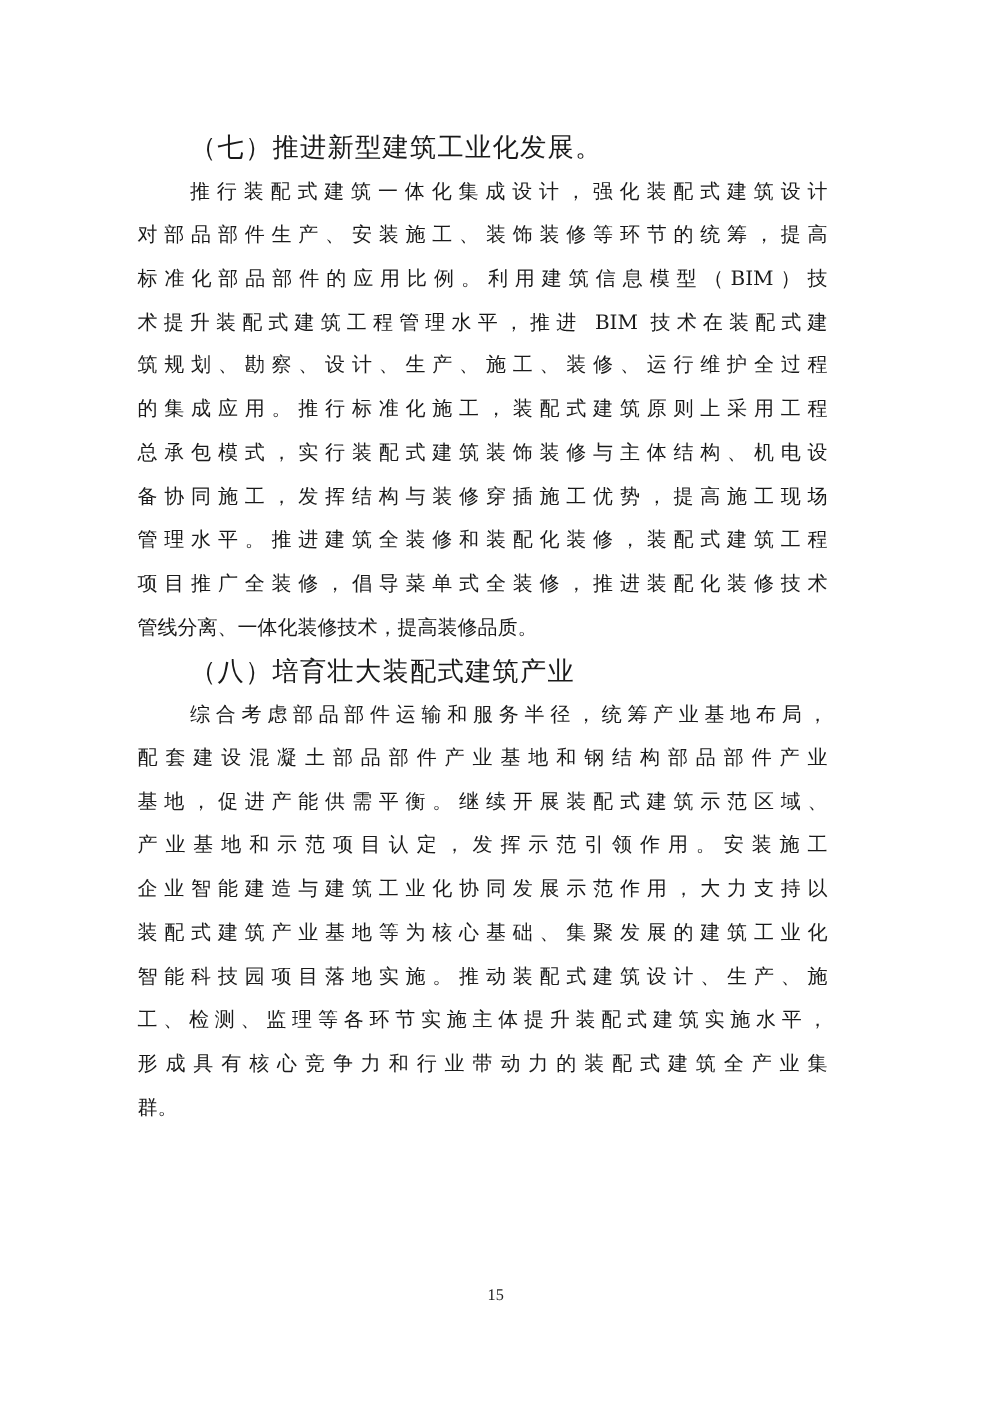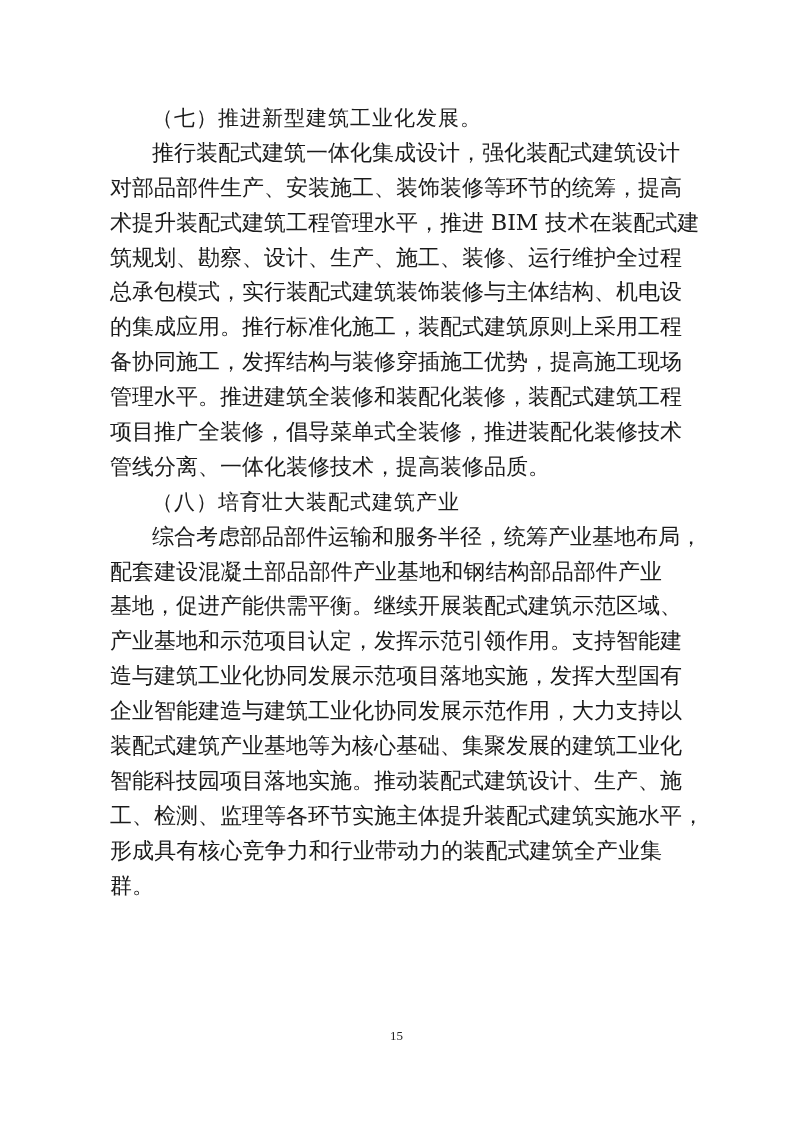--- a/index.html
+++ b/index.html
@@ -15,21 +15,21 @@
       font-family: "DejaVu Serif", "Liberation Serif", serif;
       color: #1a1a1a;
     }
     .page {
       position: absolute;
       left: 110px;
       top: 101px;
       width: 552px;
     }
     .line {
-      font-size: 22px;
+      font-size: 16px;
       line-height: 34.9px;
       height: 34.9px;
       white-space: nowrap;
       text-align: justify;
       text-align-last: justify;
       letter-spacing: 0;
     }
     .line.last {
       text-align-last: left;
     }
@@ -56,35 +56,35 @@
       color: #222222;
     }
   </style>
 </head>
 <body>
 
 <div class="page">
   <div class="heading">（七）推进新型建筑工业化发展。</div>
   <div class="line indent">推行装配式建筑一体化集成设计，强化装配式建筑设计</div>
   <div class="line">对部品部件生产、安装施工、装饰装修等环节的统筹，提高</div>
+  <div class="line">标准化部品部件的应用比例。利用建筑信息模型（BIM）技</div>
   <div class="line">术提升装配式建筑工程管理水平，推进 BIM 技术在装配式建</div>
   <div class="line">筑规划、勘察、设计、生产、施工、装修、运行维护全过程</div>
+  <div class="line">的集成应用。推行标准化施工，装配式建筑原则上采用工程</div>
   <div class="line">总承包模式，实行装配式建筑装饰装修与主体结构、机电设</div>
-  <div class="line">的集成应用。推行标准化施工，装配式建筑原则上采用工程</div>
   <div class="line">备协同施工，发挥结构与装修穿插施工优势，提高施工现场</div>
   <div class="line">管理水平。推进建筑全装修和装配化装修，装配式建筑工程</div>
   <div class="line">项目推广全装修，倡导菜单式全装修，推进装配化装修技术</div>
   <div class="line last">管线分离、一体化装修技术，提高装修品质。</div>
 
   <div class="heading">（八）培育壮大装配式建筑产业</div>
   <div class="line indent">综合考虑部品部件运输和服务半径，统筹产业基地布局，</div>
   <div class="line">配套建设混凝土部品部件产业基地和钢结构部品部件产业</div>
   <div class="line">基地，促进产能供需平衡。继续开展装配式建筑示范区域、</div>
-  <div class="line">产业基地和示范项目认定，发挥示范引领作用。支持智能建</div>
-  <div class="line">造与建筑工业化协同发展示范项目落地实施，发挥大型国有</div>
+  <div class="line">产业基地和示范项目认定，发挥示范引领作用。安装施工</div>
   <div class="line">企业智能建造与建筑工业化协同发展示范作用，大力支持以</div>
   <div class="line">装配式建筑产业基地等为核心基础、集聚发展的建筑工业化</div>
   <div class="line">智能科技园项目落地实施。推动装配式建筑设计、生产、施</div>
   <div class="line">工、检测、监理等各环节实施主体提升装配式建筑实施水平，</div>
   <div class="line">形成具有核心竞争力和行业带动力的装配式建筑全产业集</div>
   <div class="line last">群。</div>
 </div>
 
 <div class="page-number">15</div>
 

